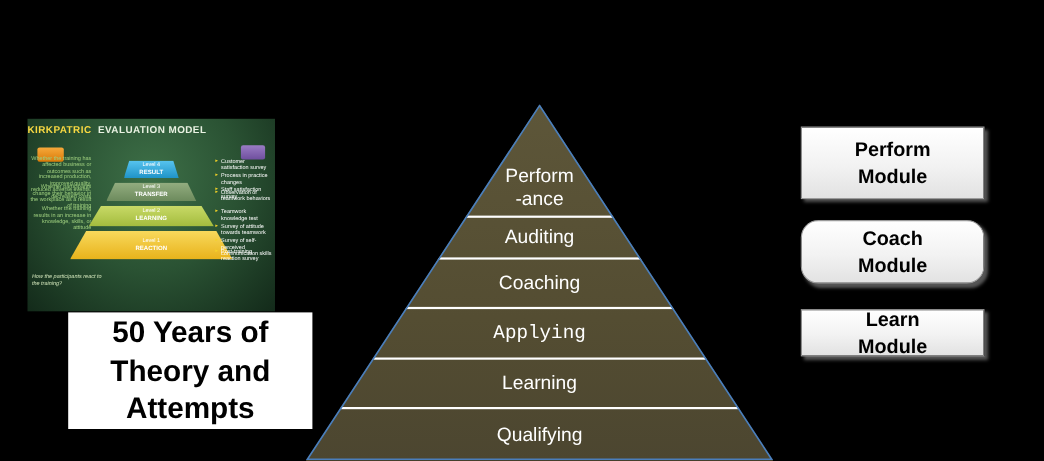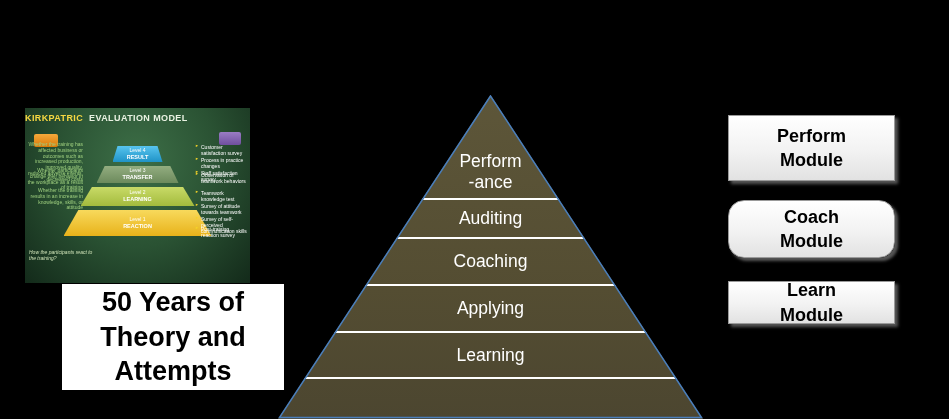--- a/index.html
+++ b/index.html
@@ -64,21 +64,21 @@
     clip-path:polygon(50% 0,100% 100%,0 100%);
     background:linear-gradient(180deg,#5d5639 0%, #544d32 60%, #4c4630 100%);
     display:flex;flex-direction:column;
   }
   .prow{display:flex;align-items:center;justify-content:center;
     color:#fff;font-size:17.5px;line-height:1.2;text-align:center;white-space:pre-line;}
   .prow.sep{border-bottom:2px solid #fff;}
   .prow0{height:105px;align-items:flex-end;padding-bottom:5px;box-sizing:border-box;}
   .prow1{height:37px;}
   .prow2{height:45px;}
-  .prow3{height:45px;}
+  .prow3{height:45px;font-family:Liberation Mono, monospace;}
   .prow4{height:44px;}
   .prow5{height:48px;}
   .pyr-outline{position:absolute;inset:0;pointer-events:none;}
 
   
   .module{
     position:absolute;left:728px;width:167px;
     background:linear-gradient(180deg,#ffffff 0%, #f2f2f2 55%, #e2e2e2 100%);
     border:1px solid #9a9a9a;
     box-shadow:3px 3px 3px rgba(190,190,190,0.45);
@@ -148,20 +148,21 @@
 Attempts</div>
 
   <div class="pyramid">
     <div class="pyr-fill">
       <div class="prow prow0 sep">Perform
 -ance</div>
       <div class="prow prow1 sep">Auditing</div>
       <div class="prow prow2 sep">Coaching</div>
       <div class="prow prow3 sep">Applying</div>
       <div class="prow prow4 sep">Learning</div>
+      <div class="prow prow5">Qualifying</div>
     </div>
     <svg class="pyr-outline" width="425" height="324" viewBox="0 0 425 324">
       <polygon points="212.5,1 1.5,322.5 423.5,322.5" fill="none" stroke="#4a7ebb" stroke-width="1.5"></polygon>
     </svg>
   </div>
 
   <div class="module mod0">Perform
 Module</div>
   <div class="module mod1">Coach
 Module</div>

